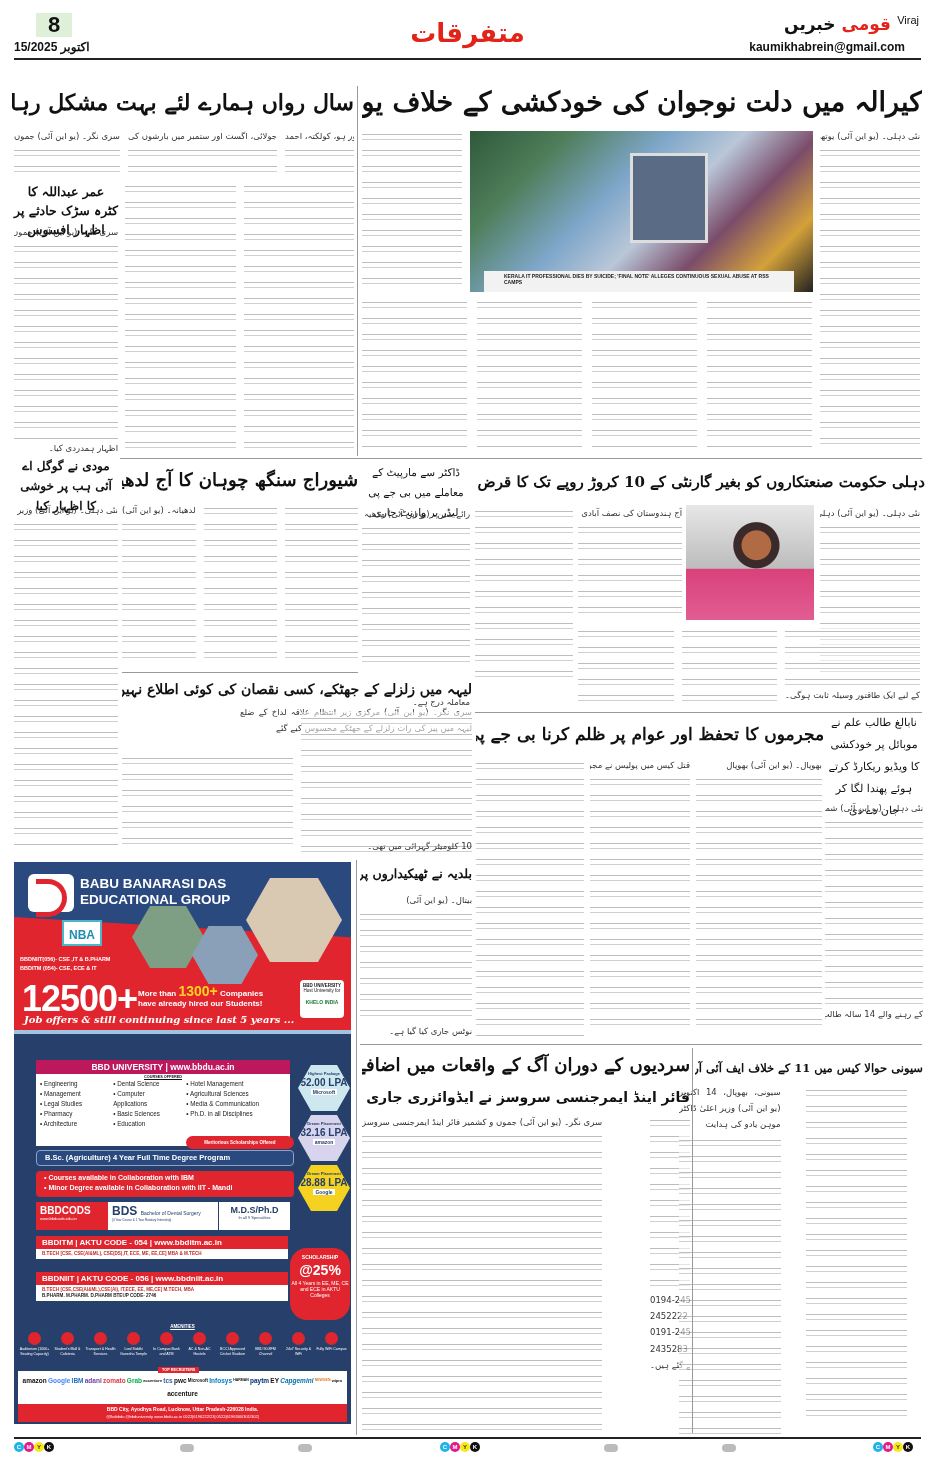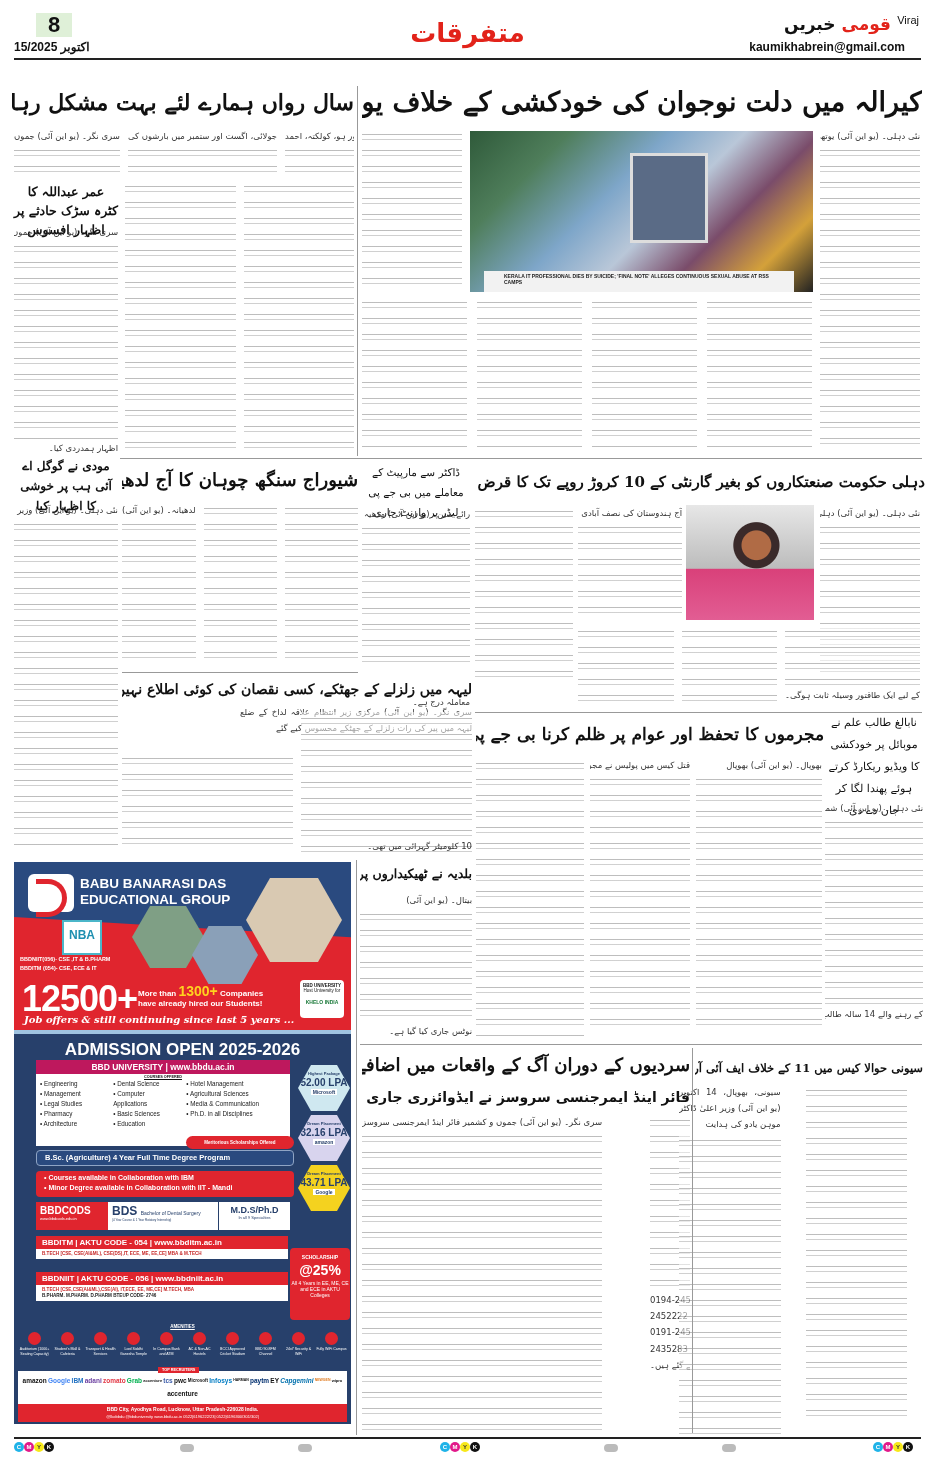--- a/index.html
+++ b/index.html
@@ -21,21 +21,21 @@
 .textfill{background:repeating-linear-gradient(#fff 0 6px,#888 6px 7px,#fff 7px 11px,#aaa 11px 12px,#fff 12px 16px);opacity:.55}
 .photo{background:linear-gradient(135deg,#2f5a3a 0%,#4f7e5b 20%,#7ea6c9 40%,#b9c7d8 55%,#7a4c6a 70%,#d4a13a 85%,#222 100%)}
 .photo2{background:radial-gradient(circle at 55% 35%,#b06b45 0 14%,#3a2a2a 15% 22%,transparent 23%),linear-gradient(180deg,#e7e7e7,#bcbcbc 55%,#d9417a 56%,#e25d93 100%)}
 .ad{left:14px;top:862px;width:337px;height:562px;background:#27406b;overflow:hidden}
 .ad-top{position:absolute;left:0;top:0;width:337px;height:168px;background:#2a4a7f}
 .ad-top .red{position:absolute;left:0;top:55px;width:337px;height:113px;background:#e0252e;clip-path:polygon(0 0,100% 18%,100% 100%,0 100%)}
 .ad-logo{position:absolute;left:14px;top:12px;width:46px;height:38px;border-radius:6px;background:#fff}
 .ad-logo:after{content:"";position:absolute;left:8px;top:5px;width:26px;height:28px;border-radius:0 20px 20px 0;border:5px solid #e0252e;border-left:none}
 .ad-title{position:absolute;left:66px;top:14px;color:#fff;font:bold 13.5px "Liberation Sans",sans-serif;line-height:16px}
 .hex{position:absolute;background:#9fb6c9;clip-path:polygon(25% 0,75% 0,100% 50%,75% 100%,25% 100%,0 50%)}
-.nba{position:absolute;left:48px;top:58px;width:40px;height:35px;background:#fff;border:2px solid #4bb6c9;font:bold 12px "Liberation Sans",sans-serif;color:#1e8fb0;text-align:center;line-height:26px}
+.nba{position:absolute;left:48px;top:58px;width:40px;height:26px;background:#fff;border:2px solid #4bb6c9;font:bold 12px "Liberation Sans",sans-serif;color:#1e8fb0;text-align:center;line-height:26px}
 .ad-small{position:absolute;left:6px;color:#fff;font:bold 5.5px "Liberation Sans",sans-serif}
 .big12{position:absolute;left:8px;top:116px;color:#fff;font:bold 36px "Liberation Sans",sans-serif;letter-spacing:-1px}
 .more{position:absolute;left:124px;top:124px;color:#fff;font:bold 8px "Liberation Sans",sans-serif;line-height:10px}
 .more b{color:#ffd21f;font-size:14px}
 .joboff{position:absolute;left:10px;top:152px;color:#fff;font:italic bold 10px "DejaVu Serif",serif}
 .bbdu-card{position:absolute;left:286px;top:118px;width:44px;height:38px;background:#fff;border-radius:4px;font:bold 4.5px "Liberation Sans",sans-serif;text-align:center;padding-top:3px}
 .adm{position:absolute;left:0;top:178px;width:337px;text-align:center;color:#fff;font:bold 17px "Liberation Sans",sans-serif}
 .ubox{position:absolute;left:22px;top:198px;width:254px;height:86px;background:#fff}
 .ubox .hd{height:14px;background:#be185d;color:#fff;font:bold 8.5px "Liberation Sans",sans-serif;text-align:center;line-height:14px}
 .ubox .co{font:bold 3.8px "Liberation Sans",sans-serif;text-align:center;text-decoration:underline;margin-top:1px}
@@ -43,21 +43,21 @@
 .courses div{flex:1}
 .pkg{position:absolute;width:52px;height:46px;clip-path:polygon(25% 0,75% 0,100% 50%,75% 100%,25% 100%,0 50%);text-align:center;font:bold 4px "Liberation Sans",sans-serif;padding-top:6px}
 .pkg .v{font-size:10px;display:block;margin:1px 0}
 .pkg .c{font-size:5px;background:#fff;display:inline-block;padding:0 2px}
 .bar{position:absolute;left:22px;width:258px;border-radius:4px;color:#fff;font:bold 7px "Liberation Sans",sans-serif;padding:2px 8px;line-height:10px}
 .bar.blue{background:#2a4a7f;border:1px solid #8fa4c4;top:288px;height:16px;font-size:7.5px}
 .bar.red{background:#e0252e;top:309px;height:26px}
 .rowbox{position:absolute;left:22px;width:254px;background:#fff;display:flex}
 .rowhd{background:#e0252e;color:#fff;font:bold 8px "Liberation Sans",sans-serif;padding:2px 6px;height:13px;line-height:9px}
 .rowbody{background:#fff;color:#c62828;font:bold 4.6px "Liberation Sans",sans-serif;padding:2px 6px;line-height:6px}
-.schol{position:absolute;left:276px;top:386px;width:60px;height:72px;background:#e0252e;border-radius:4px;color:#fff;text-align:center;font:bold 5px "Liberation Sans",sans-serif;padding-top:6px}
+.schol{position:absolute;left:276px;top:386px;width:60px;height:72px;background:#e0252e;border-radius:17px;color:#fff;text-align:center;font:bold 5px "Liberation Sans",sans-serif;padding-top:6px}
 .schol .p{font-size:14px;display:block;margin:2px 0}
 .amen-title{position:absolute;left:0;top:462px;width:337px;text-align:center;color:#fff;font:bold 4.5px "Liberation Sans",sans-serif;text-decoration:underline}
 .amen{position:absolute;left:4px;top:470px;width:330px;display:flex;justify-content:space-around}
 .amen .it{width:32px;text-align:center;color:#fff;font:3.6px "Liberation Sans",sans-serif;line-height:4.5px}
 .amen .ic{width:13px;height:13px;border-radius:50%;background:#e0252e;margin:0 auto 2px}
 .recr{position:absolute;left:4px;top:509px;width:329px;height:33px;background:#fff}
 .recr .tag{position:absolute;left:140px;top:-4px;background:#e0252e;color:#fff;font:bold 3.8px "Liberation Sans",sans-serif;padding:1px 4px}
 .recr .logos{display:flex;flex-wrap:wrap;justify-content:space-around;padding:3px 4px 0;font:bold 6.5px "Liberation Sans",sans-serif;line-height:13px}
 .addr{position:absolute;left:4px;top:542px;width:329px;height:18px;background:#e0252e;color:#fff;text-align:center;font:bold 5px "Liberation Sans",sans-serif;line-height:8px;padding-top:1px}
 .addr small{font-size:4px;font-weight:normal;display:block}
@@ -262,21 +262,20 @@
     <div class="big12">12500+</div>
     <div class="more"><span>More than</span> <b>1300+</b> <span>Companies</span><br><span>have already hired our Students!</span></div>
     <div class="joboff">Job offers &amp; still continuing since last 5 years ...</div>
     <div class="bbdu-card">
         <div>BBD UNIVERSITY</div>
         <div style="font-weight:normal">Host University for</div>
         <div style="color:#1b7a3a;margin-top:6px;font-size:5px">KHELO INDIA</div>
       </div>
   </div>
   <div style="position:absolute;left:0;top:168px;width:337px;height:4px;background:#9fc3e0"></div>
-  <div class="adm">ADMISSION OPEN 2025-2026</div>
   <div class="ubox">
     <div class="hd">BBD UNIVERSITY  |  www.bbdu.ac.in</div>
     <div class="co">COURSES OFFERED</div>
     <div class="courses">
       <div>
           <div>• Engineering</div>
           <div>• Management</div>
           <div>• Legal Studies</div>
           <div>• Pharmacy</div>
           <div>• Architecture</div>
@@ -292,21 +291,21 @@
           <div>• Hotel Management</div>
           <div>• Agricultural Sciences</div>
           <div>• Media &amp; Communication</div>
           <div>• Ph.D. in all Disciplines</div>
         </div>
     </div>
   </div>
   <div style="position:absolute;left:172px;top:274px;width:108px;height:13px;background:#e0252e;border-radius:8px;color:#fff;font:bold 4.5px 'Liberation Sans',sans-serif;text-align:center;line-height:13px">Meritorious Scholarships Offered</div>
   <div class="pkg" style="left:284px;top:203px;background:#cfe8f0;color:#27406b"><span>Highest Package</span><span class="v">52.00 LPA</span><span class="c">Microsoft</span></div>
   <div class="pkg" style="left:284px;top:253px;background:#d8d4ee;color:#27406b"><span>Dream Placement</span><span class="v">32.16 LPA</span><span class="c">amazon</span></div>
-  <div class="pkg" style="left:284px;top:303px;background:#f4d21f;color:#27406b"><span>Dream Placement</span><span class="v">43.71 LPA</span><span class="c">Google</span></div>
+  <div class="pkg" style="left:284px;top:303px;background:#f4d21f;color:#27406b"><span>Dream Placement</span><span class="v">28.88 LPA</span><span class="c">Google</span></div>
   <div class="bar blue">B.Sc. (Agriculture) 4 Year Full Time Degree Program</div>
   <div class="bar red">
       <div>• Courses available in Collaboration with IBM</div>
       <div>• Minor Degree available in Collaboration with IIT - Mandi</div>
     </div>
   <div class="rowbox" style="top:340px;height:28px">
     <div style="width:72px;background:#e0252e;color:#fff;font:bold 10px 'Liberation Sans',sans-serif;padding:3px 4px">
         <div>BBDCODS</div>
         <div style="font-size:4px;font-weight:normal">www.bbdcods.edu.in</div>
       </div>

